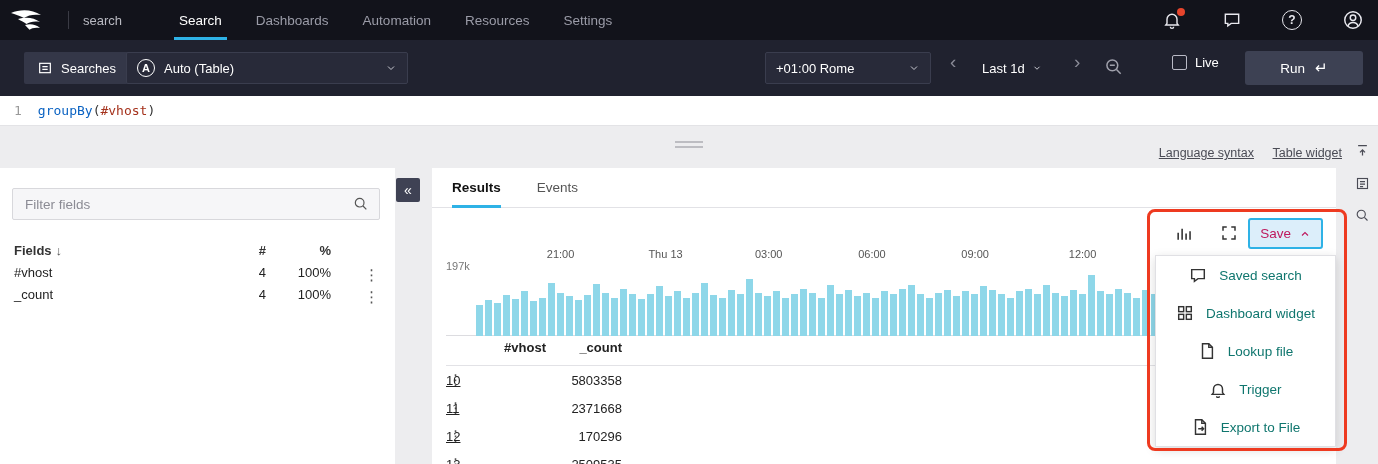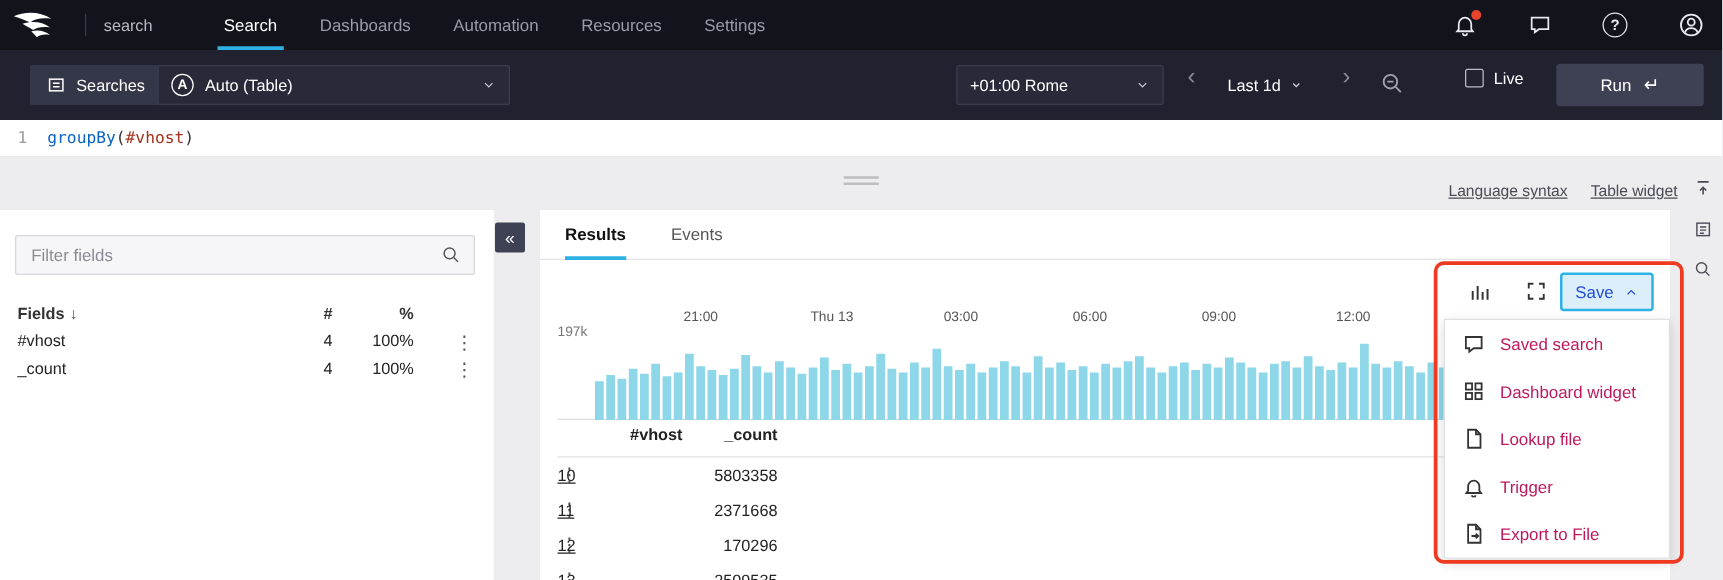--- a/index.html
+++ b/index.html
@@ -82,38 +82,38 @@
 
   
   .results-card{position:absolute;left:432px;top:168px;width:904px;height:296px;background:#fff;overflow:hidden;}
   .tabs{height:40px;border-bottom:1px solid #e2e2e6;display:flex;padding-left:20px;gap:36px;}
   .tab{display:flex;align-items:center;font-size:13.5px;color:#555;position:relative;cursor:pointer;}
   .tab.active{color:#111;font-weight:bold;}
   .tab.active::after{content:"";position:absolute;left:0;right:0;bottom:-1px;height:3px;background:var(--accent);}
   .res-icon{position:absolute;color:#333;cursor:pointer;display:flex;}
   .icon-hist{top:56px;right:142px;}
   .icon-fullscreen{top:56px;right:98px;}
-  .btn-save{position:absolute;top:50px;right:13px;height:31px;padding:0 10px;background:#dceefa;border:2px solid var(--accent);border-radius:3px;display:flex;align-items:center;gap:8px;font-size:13.5px;color:#1d4ed8;cursor:pointer;}
+  .btn-save{position:absolute;top:50px;right:13px;height:31px;padding:0 10px;background:#dceefa;border:2px solid var(--accent);border-radius:3px;display:flex;align-items:center;gap:8px;font-size:13.5px;color:#be185d;cursor:pointer;}
   .chart-region{position:absolute;left:14px;right:14px;top:74px;height:94px;border-bottom:1px solid #dcdce0;}
   .ymax{position:absolute;left:0;top:18px;font-size:11px;color:#777;}
   .bars{position:absolute;left:30px;right:0;top:0;height:94px;display:flex;align-items:flex-end;gap:2px;overflow:hidden;}
   .bar{width:7px;flex:none;background:var(--bar);}
   .ticks{position:absolute;left:30px;right:0;top:6px;height:14px;}
   .tick{position:absolute;transform:translateX(-50%);font-size:11px;color:#555;white-space:nowrap;}
   .table-head{position:absolute;left:14px;right:14px;top:172px;height:26px;border-bottom:1px solid #e2e2e6;font-size:13px;font-weight:bold;color:#222;}
   .col-vhost{position:absolute;left:0;width:100px;text-align:right;}
   .col-count{position:absolute;left:110px;width:66px;text-align:right;}
   .t-row{position:absolute;left:14px;right:14px;height:28px;font-size:13px;color:#222;}
   .t-row .row-kebab{position:absolute;left:2px;top:4px;color:#555;font-size:15px;cursor:pointer;}
   .t-row .v-vhost{position:absolute;left:0;width:100px;top:6px;text-decoration:underline;cursor:pointer;}
   .t-row .v-count{position:absolute;left:110px;width:66px;text-align:right;top:6px;}
 
   
   .save-menu{position:absolute;left:1155px;top:255px;width:181px;background:#fff;border:1px solid #e0e0e4;box-shadow:0 3px 10px rgba(0,0,0,.15);z-index:40;}
-  .menu-item{height:38px;display:flex;align-items:center;gap:12px;padding:0 14px;font-size:13.5px;color:#be185d;cursor:pointer;}
+  .menu-item{height:38px;display:flex;align-items:center;gap:12px;padding:0 14px;font-size:13.5px;color:#0f766e;cursor:pointer;justify-content:center;}
   .menu-item .mi{display:flex;color:#333;flex:none;}
 
   
   .annotation{position:absolute;left:1147px;top:209px;width:200px;height:242px;border:3px solid var(--annotation);border-radius:8px;z-index:50;pointer-events:none;}
 </style>
 </head>
 <body>
 
 <div id="screen">
 

